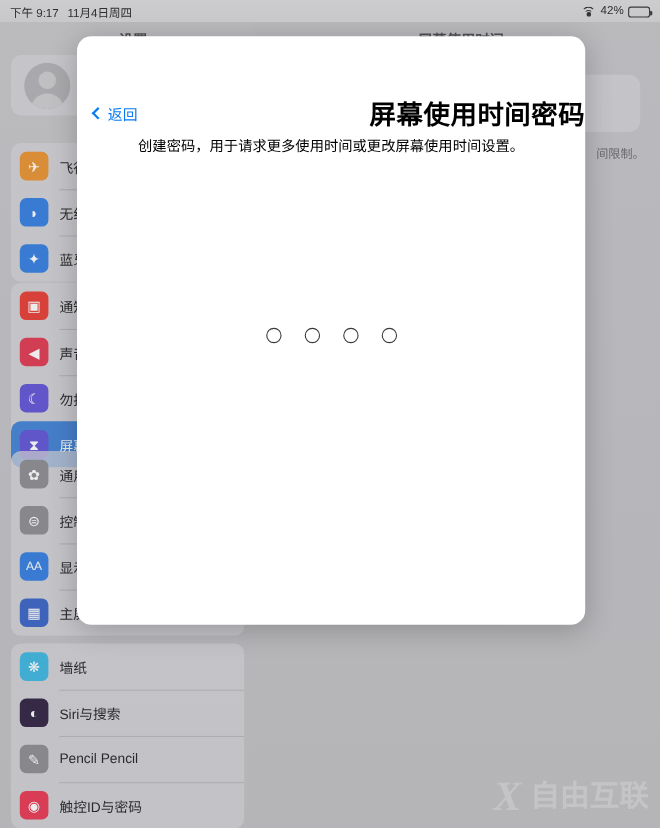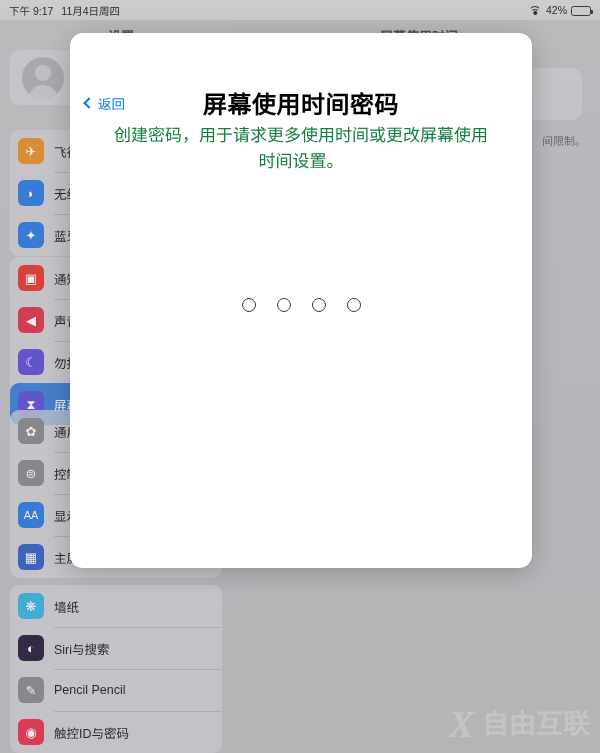--- a/index.html
+++ b/index.html
@@ -151,26 +151,26 @@
     font-family: inherit;
     margin-top: 44px;
   }
   .chev {
     width: 8px; height: 8px; border-left: 2px solid #0a7cf3;
     border-bottom: 2px solid #0a7cf3; transform: rotate(45deg);
     display:inline-block; margin-right: 2px;
   }
   #modal-title {
     position: absolute; top: 52px; left: 0; right: 0;
-    text-align: center; font-size: 24px; font-weight: 700;
+    text-align: right; font-size: 24px; font-weight: 700;
     color: #000; letter-spacing: .5px;
   }
   #modal-subtitle {
     position: absolute; top: 90px; left: 36px; right: 36px;
-    text-align: center; font-size: 17px; color: #15803d; line-height: 1.5;
+    text-align: center; font-size: 13px; color: #000000; line-height: 1.5;
   }
   #dots {
     position: absolute; top: 265px; left: 0; right: 0;
     display: flex; justify-content: center; gap: 21px;
   }
   .dot {
     width: 14px; height: 14px; border-radius: 50%;
     border: 1.6px solid #3a3a3c; background: transparent;
   }
 

